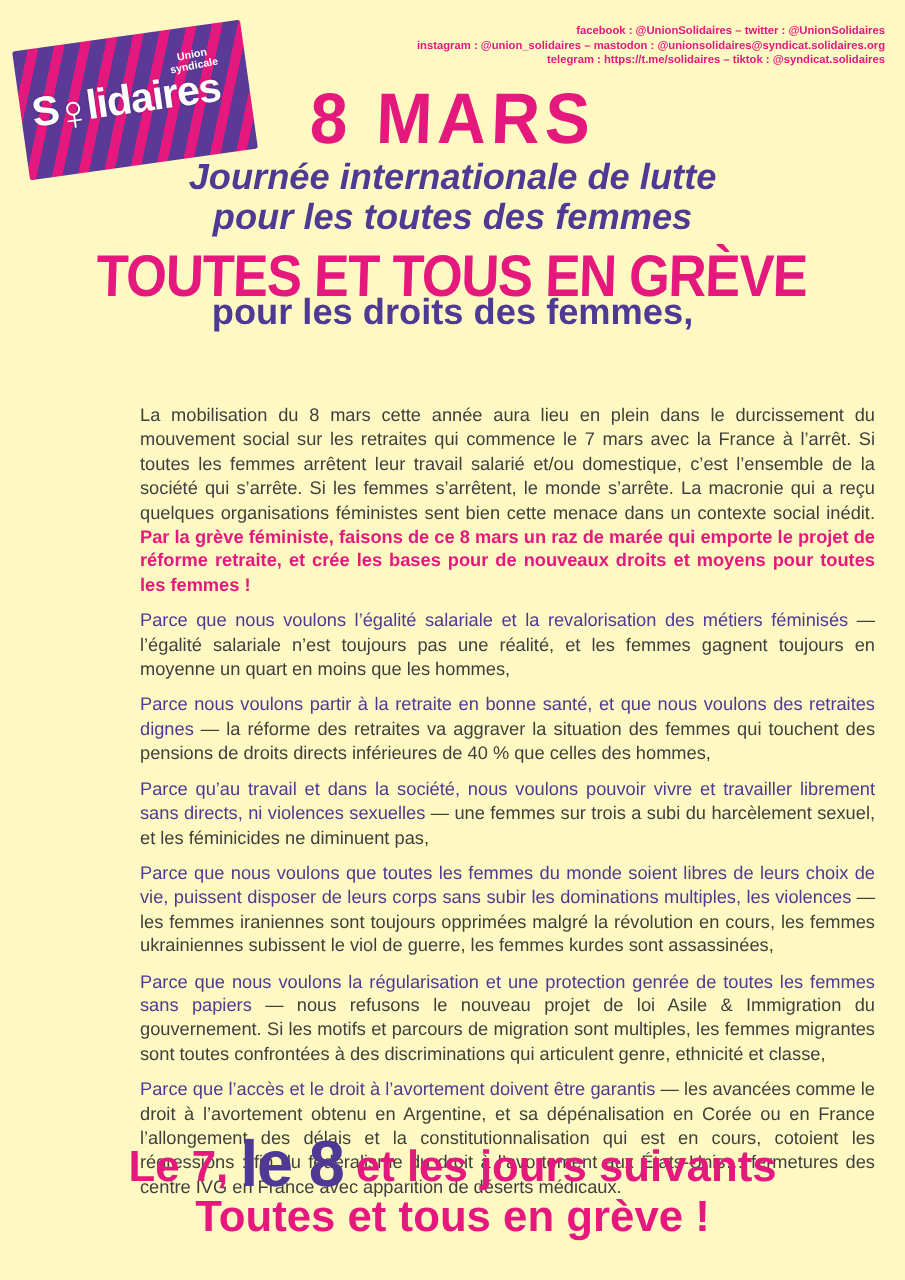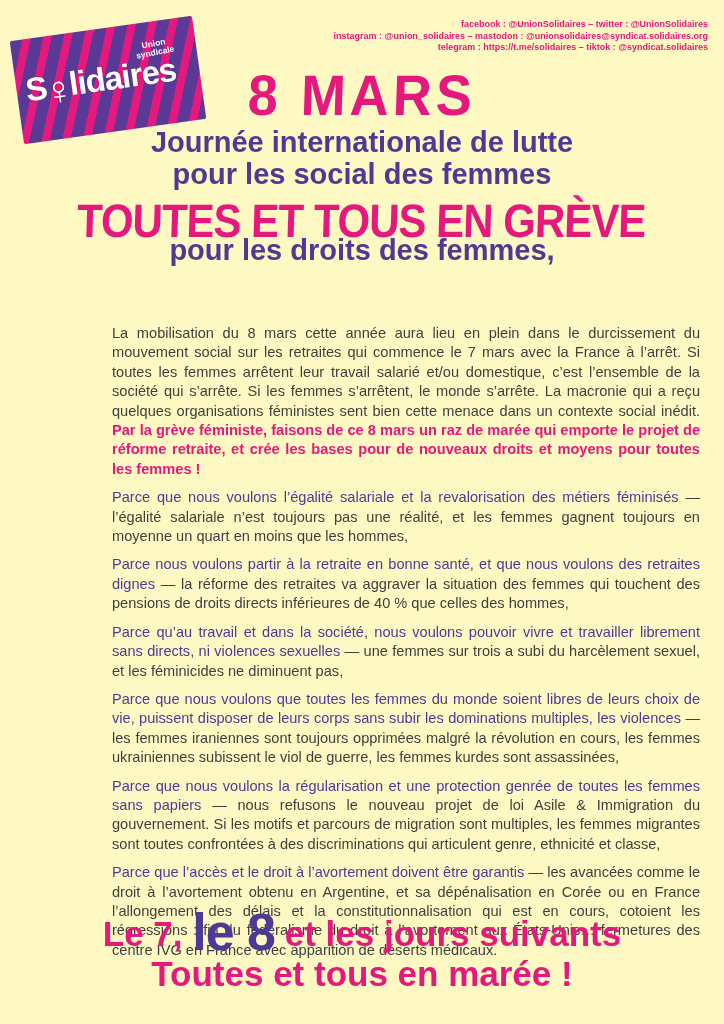--- a/index.html
+++ b/index.html
@@ -23,21 +23,21 @@
     font-weight:bold;letter-spacing:-1px;white-space:nowrap;
     text-shadow:0 0 2px rgba(0,0,0,.25);}
   .logo-brand .venus{display:inline-block;font-size:40px;line-height:0;
     position:relative;top:7px;margin:0 -3px;font-weight:bold;}
   .logo-tagline{position:absolute;right:22px;top:18px;color:#fff;font-size:8.5px;
     font-weight:bold;text-align:center;line-height:9px;transform:rotate(-3deg);}
   
   .center{position:absolute;left:0;right:0;text-align:center;}
   .h-mars{top:64px;color:var(--pink);font-size:54px;font-weight:bold;
     letter-spacing:4px;transform:scaleY(1.06) skewX(-2deg);}
-  .h-sub1{top:126px;color:var(--purple);font-size:29px;font-weight:bold;line-height:32px;}
+  .h-sub1{top:126px;color:var(--purple);font-size:29px;font-weight:bold;line-height:32px;font-style:italic;}
   .h-strike{top:194px;color:var(--pink);font-size:42px;font-weight:bold;
     letter-spacing:-1px;transform:scaleY(1.12) skewX(-2deg);transform-origin:top;}
   .h-sub2{top:234px;color:var(--purple);font-size:29px;font-weight:bold;line-height:32px;}
   
   .copy{position:absolute;left:68px;top:324px;width:588px;margin-left:44px;}
   .copy p{margin:0 0 9px 0;text-align:justify;color:var(--body);
     font-size:14.6px;line-height:19.4px;}
   .copy .lead{color:var(--purple);font-weight:normal;}
   .copy .hl{color:var(--pink);font-weight:bold;}
   
@@ -62,21 +62,21 @@
     <div class="logo-tagline">
       <div>Union</div>
       <div>syndicale</div>
     </div>
     <div class="logo-brand"><span>S</span><span class="venus">♀</span><span>lidaires</span></div>
   </div>
 
   <div class="center h-mars">8 MARS</div>
   <div class="center h-sub1">
     <div>Journée internationale de lutte</div>
-    <div>pour les social des femmes</div>
+    <div>pour les toutes des femmes</div>
   </div>
   <div class="center h-strike">TOUTES ET TOUS EN GRÈVE</div>
   <div class="center h-sub2">
     <div>pour les droits des femmes,</div>
   </div>
 
   <div class="copy">
     <p><span>La mobilisation du 8 mars cette année aura lieu en plein dans le durcissement du mouvement social sur les retraites qui commence le 7 mars avec la France à l’arrêt. Si toutes les femmes arrêtent leur travail salarié et/ou domestique, c’est l’ensemble de la société qui s’arrête. Si les femmes s’arrêtent, le monde s’arrête. La macronie qui a reçu quelques organisations féministes sent bien cette menace dans un contexte social inédit. </span><span class="hl">Par la grève féministe, faisons de ce 8 mars un raz de marée qui emporte le projet de réforme retraite, et crée les bases pour de nouveaux droits et moyens pour toutes les femmes !</span></p>
 
     <p><span class="lead">Parce que nous voulons l’égalité salariale et la revalorisation des métiers féminisés</span><span> — l’égalité salariale n’est toujours pas une réalité, et les femmes gagnent toujours en moyenne un quart en moins que les hommes,</span></p>
@@ -87,16 +87,16 @@
 
     <p><span class="lead">Parce que nous voulons que toutes les femmes du monde soient libres de leurs choix de vie, puissent disposer de leurs corps sans subir les dominations multiples, les violences</span><span> — les femmes iraniennes sont toujours opprimées malgré la révolution en cours, les femmes ukrainiennes subissent le viol de guerre, les femmes kurdes sont assassinées,</span></p>
 
     <p><span class="lead">Parce que nous voulons la régularisation et une protection genrée de toutes les femmes sans papiers</span><span> — nous refusons le nouveau projet de loi Asile &amp; Immigration du gouvernement. Si les motifs et parcours de migration sont multiples, les femmes migrantes sont toutes confrontées à des discriminations qui articulent genre, ethnicité et classe,</span></p>
 
     <p><span class="lead">Parce que l’accès et le droit à l’avortement doivent être garantis</span><span> — les avancées comme le droit à l’avortement obtenu en Argentine, et sa dépénalisation en Corée ou en France l’allongement des délais et la constitutionnalisation qui est en cours, cotoient les régressions : fin du fédéralisme du droit à l’avortement aux États-Unis… fermetures des centre IVG en France avec apparition de déserts médicaux.</span></p>
   </div>
 
   <div class="center footer-slogan">
     <div class="l1"><span>Le 7, </span><span class="big">le 8</span><span> et les jours suivants</span></div>
-    <div class="l2">Toutes et tous en marée !</div>
+    <div class="l2">Toutes et tous en grève !</div>
   </div>
 
 </div>
 
 </body></html>

